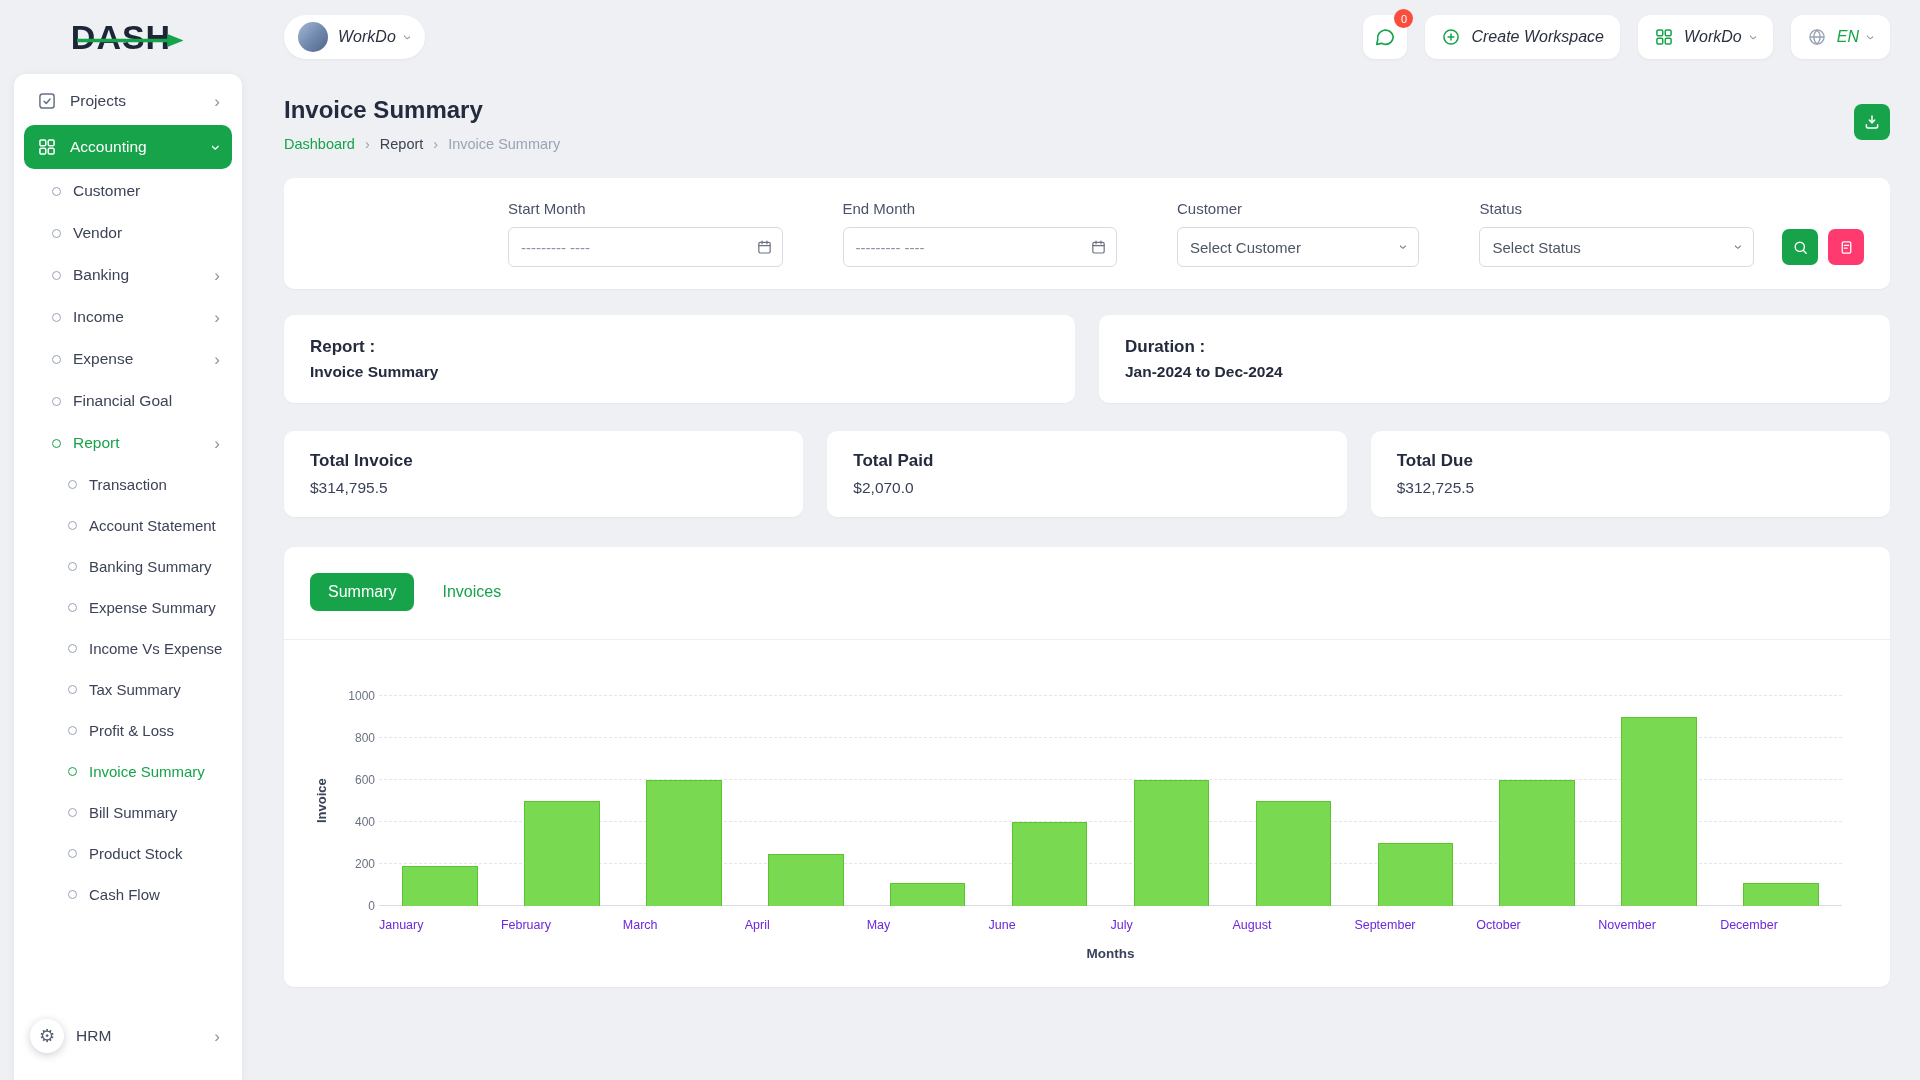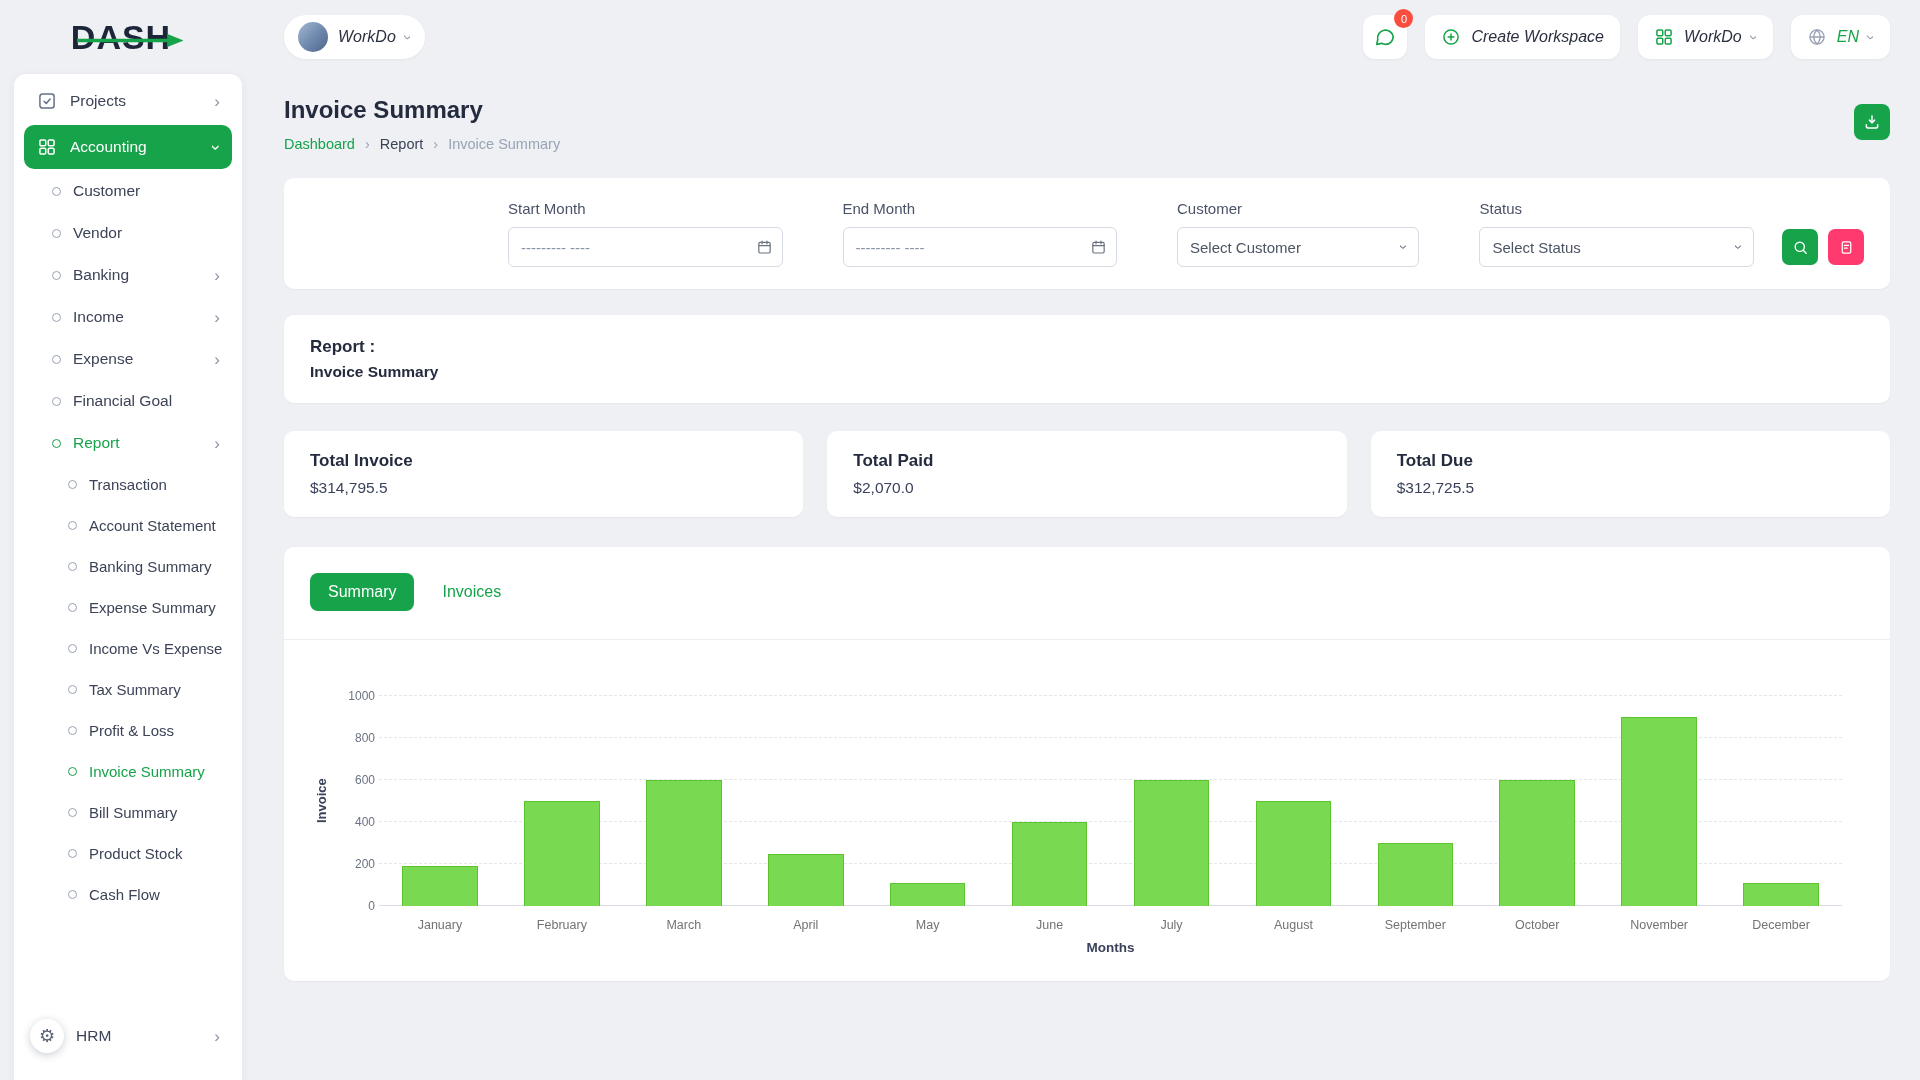--- a/index.html
+++ b/index.html
@@ -98,22 +98,22 @@
 .ytitle{height:210px;display:flex;align-items:center;justify-content:center;font-size:13px;font-weight:700;color:#39425a;writing-mode:vertical-rl;transform:rotate(180deg);}
 .plot-col{flex:1;margin-left:50px;}
 .plot{position:relative;height:210px;}
 .gridline{position:absolute;left:0;right:0;border-top:1px dashed #e3e7ed;}
 .gridline.zero{border-top:1px solid #d9dee6;}
 .ytick{position:absolute;right:100%;margin-right:4px;transform:translateY(50%);font-size:12px;color:#6a7282;white-space:nowrap;}
 .bars{position:absolute;left:0;right:0;top:0;bottom:0;display:flex;align-items:flex-end;}
 .bar-slot{flex:1;display:flex;justify-content:center;align-items:flex-end;height:100%;}
 .bar{width:62%;}
 .x-labels{display:flex;margin-top:12px;}
-.xlabel{flex:1;text-align:center;font-size:12.5px;color:#737373;}
-.xtitle{text-align:center;font-size:13.5px;font-weight:700;color:#39425a;margin-top:8px;}
+.xlabel{flex:1;font-size:12.5px;color:#6d28d9;}
+.xtitle{text-align:center;font-size:13.5px;font-weight:700;color:#39425a;margin-top:14px;}
 </style>
 </head>
 <body>
 
 <div class="logo-area">
   <span class="logo">
     <span>DASH</span>
     <svg class="logo-arrow" viewBox="0 0 120 14" preserveAspectRatio="none">
         <path d="M0 7h104" stroke="#16a34a" stroke-width="4"></path>
         <path d="M102 0l18 7-18 7z" fill="#16a34a"></path>
@@ -346,20 +346,24 @@
             </svg>
         </button>
       </div>
     </div>
   </section>
 
   <section class="info-row">
     <div class="card info-card">
       <div class="info-label">Report :</div>
       <div class="info-value">Invoice Summary</div>
+    </div>
+    <div class="card info-card">
+      <div class="info-label">Duration :</div>
+      <div class="info-value">Jan-2024 to Dec-2024</div>
     </div>
   </section>
 
   <section class="totals-row" id="totals-row">
       <div class="card total-card">
         <div class="total-label">Total Invoice</div>
         <div class="total-value">$314,795.5</div>
       </div>
       <div class="card total-card">
         <div class="total-label">Total Paid</div>

